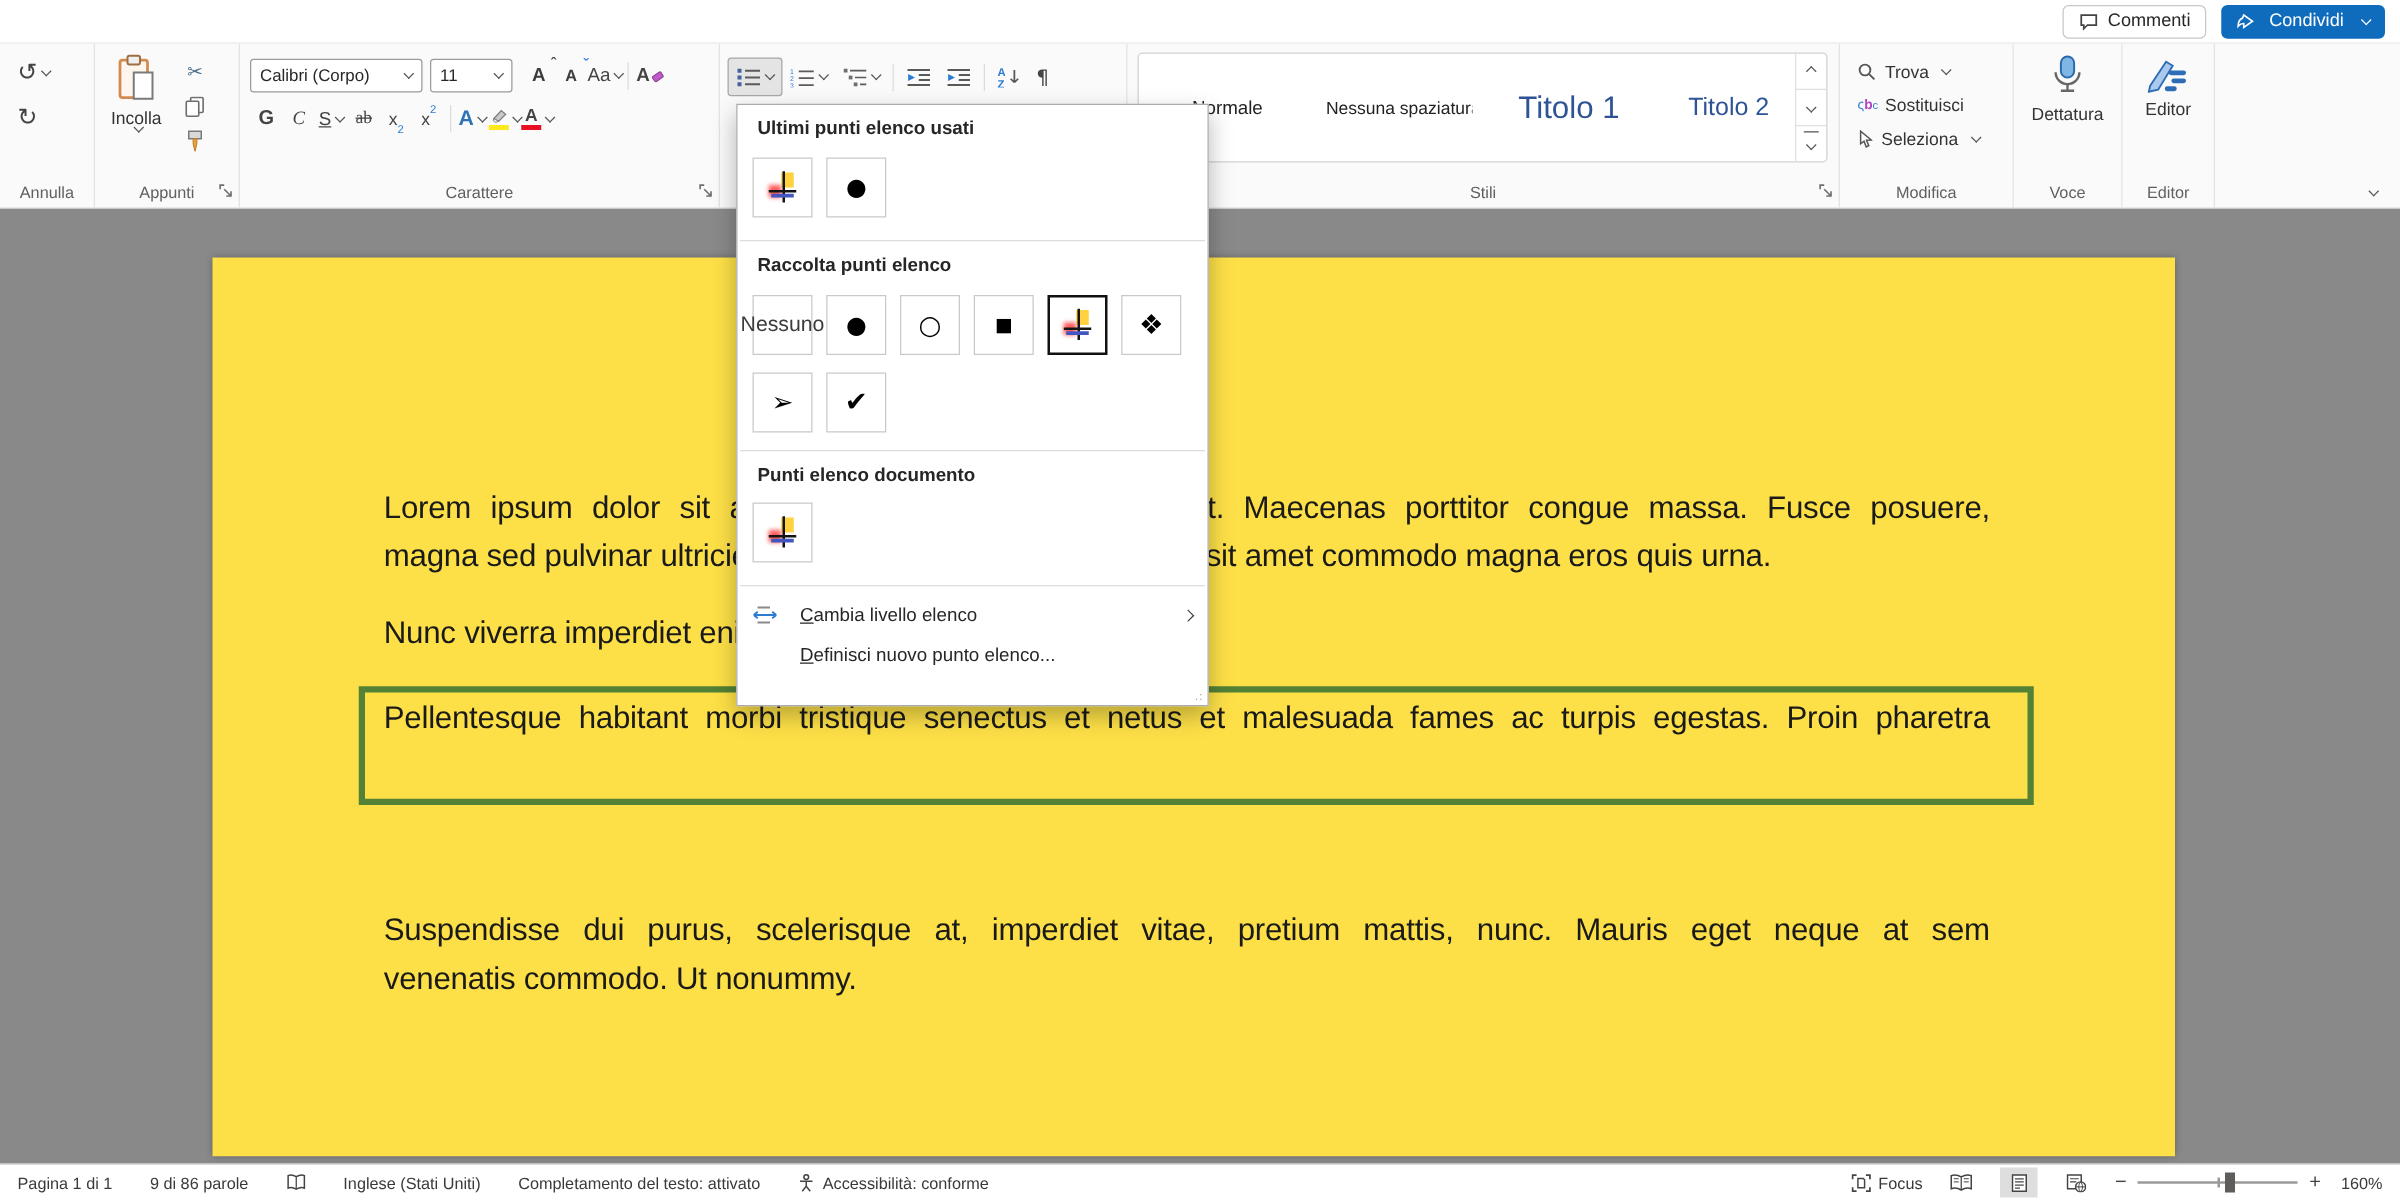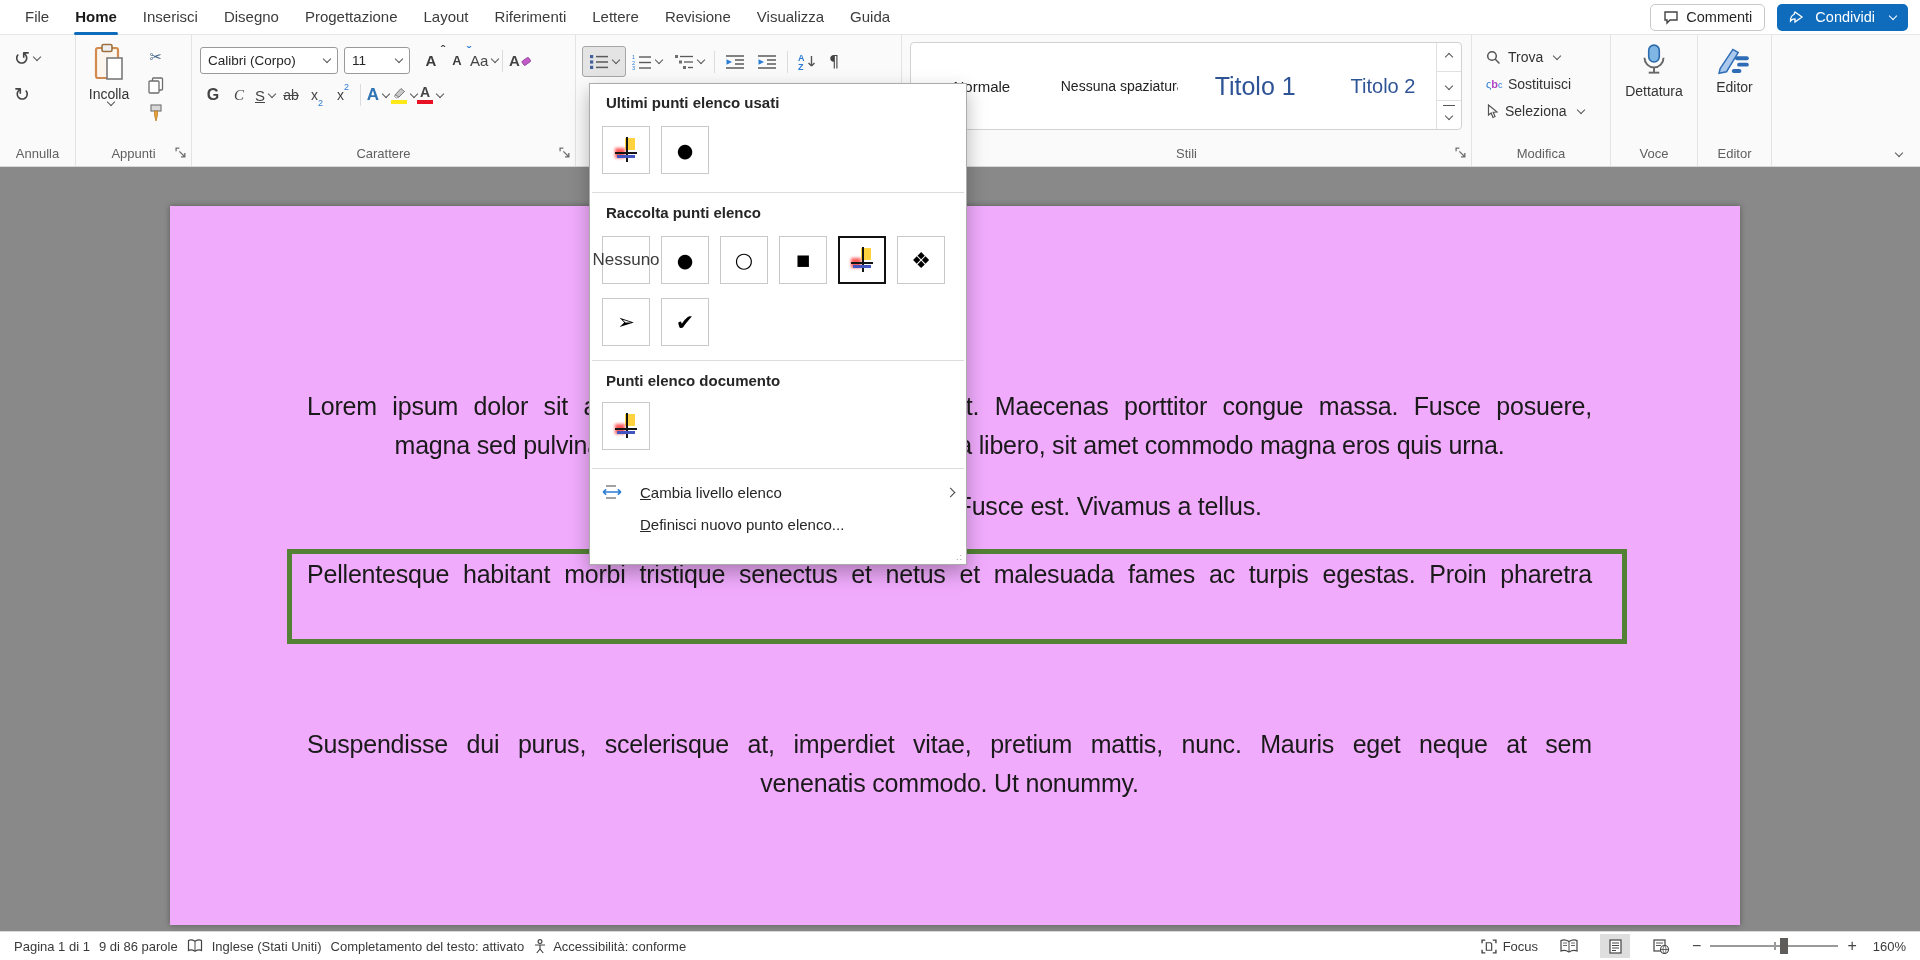--- a/index.html
+++ b/index.html
@@ -43,21 +43,21 @@
   .combo { position:absolute; background:#fff; border:1px solid #9a9a9a; border-radius:3px; display:flex; align-items:center; padding:0 7px; font-size:13.5px; height:27px; color:#262626; }
   .combo .chev { margin-left:auto; }
   .fmt-row2 { position:absolute; left:8px; top:46px; display:flex; align-items:center; height:28px; }
   .fmt { min-width:26px; height:26px; display:flex; align-items:center; justify-content:center; font-size:15px; color:#444; border-radius:3px; }
   .fmt b { font-size:16px; }
   .row1-btns { position:absolute; left:226px; top:12px; display:flex; align-items:center; height:27px; }
   .grow-shrink { font-size:15px; font-weight:bold; color:#3c3c3c; position:relative; padding:0 5px; }
   .caret-up::after { content:"ˆ"; position:absolute; top:-5px; right:-1px; font-size:13px; color:#444; }
   .caret-dn::after { content:"ˇ"; position:absolute; top:-4px; right:-1px; font-size:13px; color:#2b7cd3; }
   .underline-s { text-decoration:underline; }
-  .strike-ab { text-decoration:line-through; font-size:14px; }
+  .strike-ab { text-decoration:line-through; font-size:14px;font-family:Liberation Serif, serif; }
   .subsup { font-size:14px; }
   .subsup small { font-size:9px; color:#2b7cd3; }
   .effects-a { color:#2e74b5; font-weight:bold; font-size:17px; }
   .color-bar { display:inline-block; width:16px; height:4px; margin-top:1px; }
 
   
   .g-paragrafo { left:576px; width:326px; }
   .para-row1 { position:absolute; left:6px; top:11px; display:flex; align-items:center; height:31px; }
   .bullets-btn { background:#e4e4e4; border:1px solid #a6a6a6; border-radius:3px; height:31px; padding:0 6px; display:flex; align-items:center; }
   .para-btn { padding:0 6px; height:28px; display:flex; align-items:center; }
@@ -103,58 +103,45 @@
   
   .cbullet { position:relative; width:26px; height:26px; display:inline-block; }
   .cbullet .cy { position:absolute; left:12px; top:1px; width:10px; height:12px; background:#ffd23e; }
   .cbullet .cr { position:absolute; left:2px; top:11px; width:10px; height:10px; background:#ff5a5a; filter:blur(1.6px); }
   .cbullet .cv { position:absolute; left:12.5px; top:0; width:2.6px; height:25px; background:#141414; }
   .cbullet .ch { position:absolute; left:2px; top:14.5px; width:22px; height:2.6px; background:#141414; }
   .cbullet .cb { position:absolute; left:4px; top:18px; width:18px; height:2.6px; background:#4356c0; }
 
   
   .docarea { position:absolute; top:167px; left:0; width:1920px; height:764px; background:#898989; }
-  .page { position:absolute; left:170px; top:39px; width:1570px; height:719px; background:#f0abfc; box-shadow:0 0 6px rgba(0,0,0,.35);text-align:center; }
+  .page { position:absolute; left:170px; top:39px; width:1570px; height:719px; background:#fde047; box-shadow:0 0 6px rgba(0,0,0,.35); }
   .line { position:absolute; left:137px; width:1285px; font-size:25px; letter-spacing:-0.2px; color:#1a1a1a; white-space:nowrap; }
   .line.just { display:flex; justify-content:space-between; }
   .greenbox { position:absolute; left:117px; top:343px; width:1340px; height:95px; border:5px solid #538135; }
   .bullet-line { position:absolute; left:192px; top:460px; display:flex; align-items:flex-start; }
   .sel-text { background:#d0d0d0; padding:12px 16px 17px 4px; font-size:25px; letter-spacing:-0.2px; color:#1a1a1a; white-space:nowrap; margin-left:28px; }
   .doc-cbullet { margin-top:10px; }
 
   
   .statusbar { position:absolute; bottom:0; left:0; width:1920px; height:29px; background:#fff; border-top:1px solid #d9d9d9; display:flex; align-items:center; font-size:13px; color:#3a3a3a; }
-  .sb-left { display:flex; align-items:center; gap:9px; margin-left:14px; }
+  .sb-left { display:flex; align-items:center; gap:30px; margin-left:14px; }
   .sb-item { display:flex; align-items:center; gap:6px; }
   .sb-right { margin-left:auto; display:flex; align-items:center; gap:16px; margin-right:14px; }
   .view-btn { display:flex; align-items:center; justify-content:center; width:30px; height:24px; }
   .view-btn.active { background:#dedede; }
   .zoomer { display:flex; align-items:center; gap:9px; }
   .ztrack { width:128px; height:2px; background:#9a9a9a; position:relative; }
   .ztrack::before { content:""; position:absolute; left:50%; top:-3px; width:1.5px; height:8px; background:#9a9a9a; }
   .zhandle { position:absolute; left:54%; top:-7px; width:8px; height:16px; background:#5f5d5b; }
   .zsign { font-size:16px; color:#444; }
 </style>
 </head>
 <body>
 
 <div class="topbar">
-  <div class="tabs">
-    <div class="tab">File</div>
-    <div class="tab active">Home</div>
-    <div class="tab">Inserisci</div>
-    <div class="tab">Disegno</div>
-    <div class="tab">Progettazione</div>
-    <div class="tab">Layout</div>
-    <div class="tab">Riferimenti</div>
-    <div class="tab">Lettere</div>
-    <div class="tab">Revisione</div>
-    <div class="tab">Visualizza</div>
-    <div class="tab">Guida</div>
-  </div>
   <div class="topbar-right">
     <div class="btn-commenti">
       <svg width="16" height="15" viewBox="0 0 16 15">
           <path d="M2 2 h12 v8 h-7 l-3 3 v-3 h-2 z" fill="none" stroke="#444" stroke-width="1.4"></path>
         </svg>
       <span>Commenti</span>
     </div>
     <div class="btn-condividi">
       <svg width="15" height="15" viewBox="0 0 15 15">
           <path d="M5 4.5 C2.5 5.5 1.5 8 1.5 11 C3 9.2 4.5 8.8 6 8.8 V12 L13 7 L6 2 Z" fill="none" stroke="#fff" stroke-width="1.3"></path>

